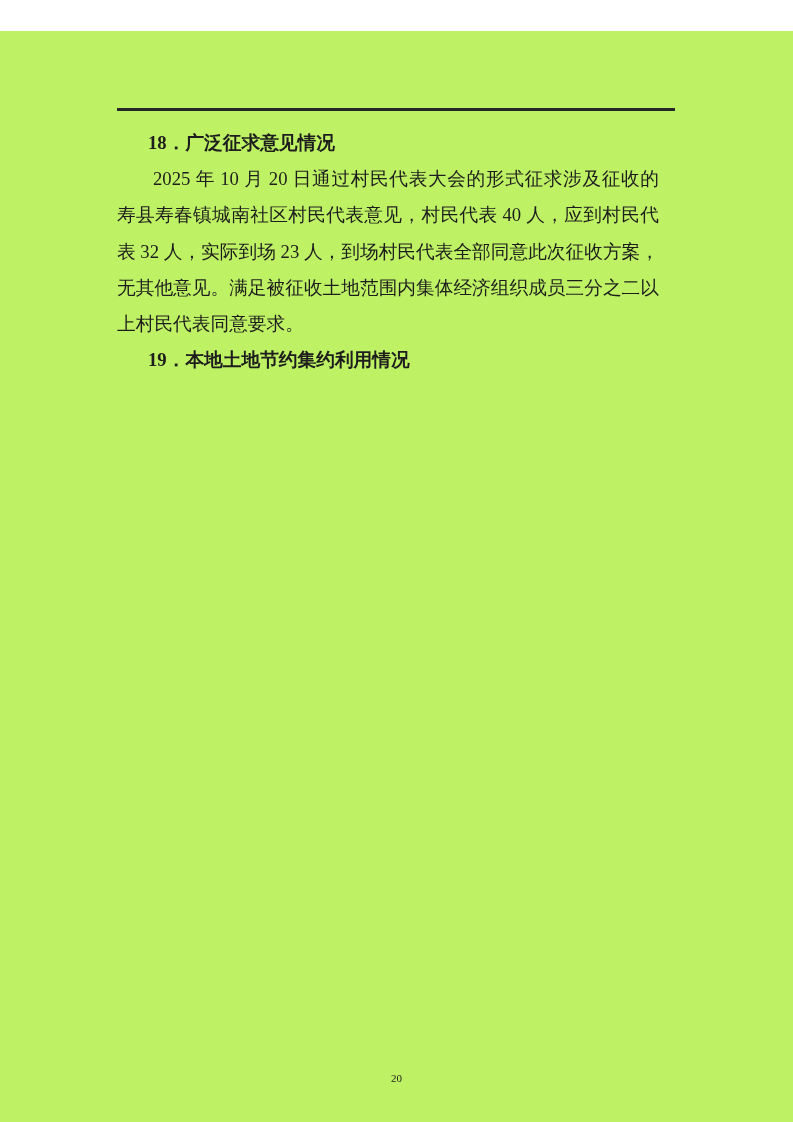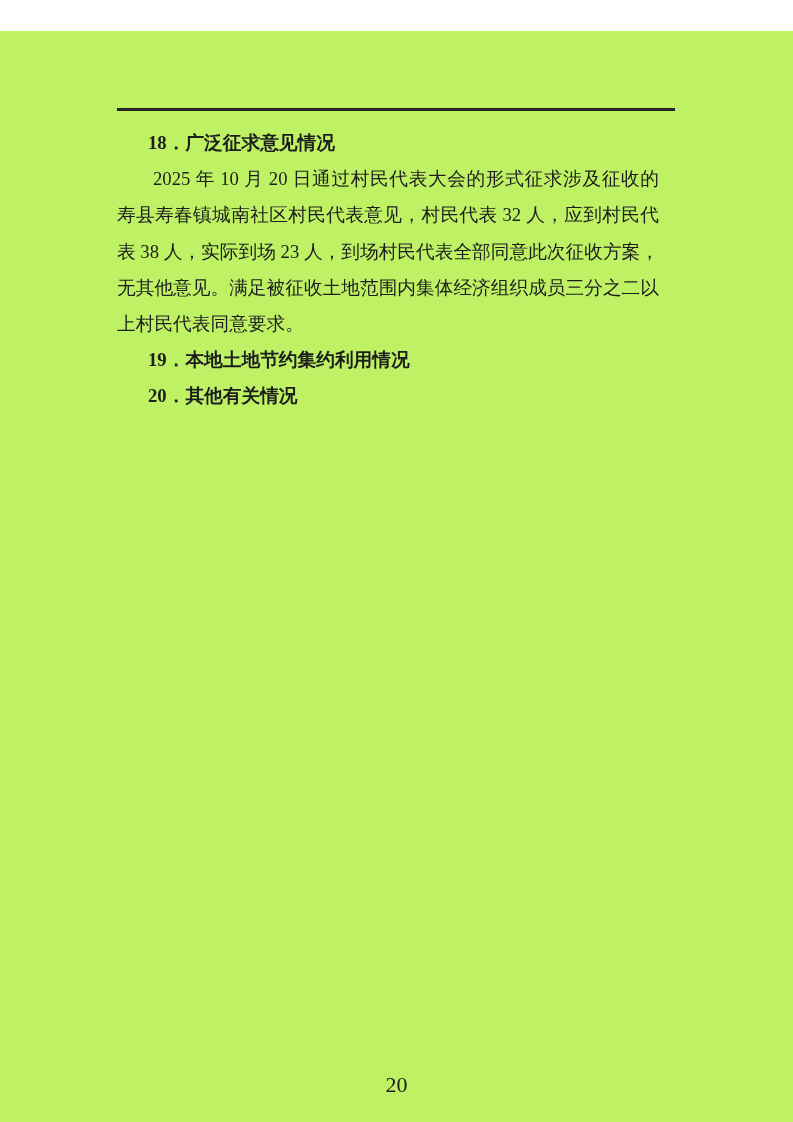--- a/index.html
+++ b/index.html
@@ -46,37 +46,36 @@
     margin: 0;
     text-indent: 36px;
   }
   .page-number {
     position: absolute;
     top: 1041px;
     left: 0;
     width: 100%;
     box-sizing: border-box;
     text-align: center;
-    font-size: 22px;
+    font-size: 11px;
     color: #1d1d1d;
   }
 </style>
 </head>
 <body>
 
 <div class="page">
 
   <div class="header-rule"></div>
 
   <div class="content">
 
     <h2 class="doc-heading">18．广泛征求意见情况</h2>
-    <p class="doc-para">2025 年 10 月 20 日通过村民代表大会的形式征求涉及征收的寿县寿春镇城南社区村民代表意见，村民代表 32 人，应到村民代表 38 人，实际到场 23 人，到场村民代表全部同意此次征收方案，无其他意见。满足被征收土地范围内集体经济组织成员三分之二以上村民代表同意要求。</p>
+    <p class="doc-para">2025 年 10 月 20 日通过村民代表大会的形式征求涉及征收的寿县寿春镇城南社区村民代表意见，村民代表 40 人，应到村民代表 32 人，实际到场 23 人，到场村民代表全部同意此次征收方案，无其他意见。满足被征收土地范围内集体经济组织成员三分之二以上村民代表同意要求。</p>
 
     <h2 class="doc-heading">19．本地土地节约集约利用情况</h2>
 
-    <h2 class="doc-heading">20．其他有关情况</h2>
 
   </div>
 
   <div class="page-number">20</div>
 
 </div>
 
 </body></html>

